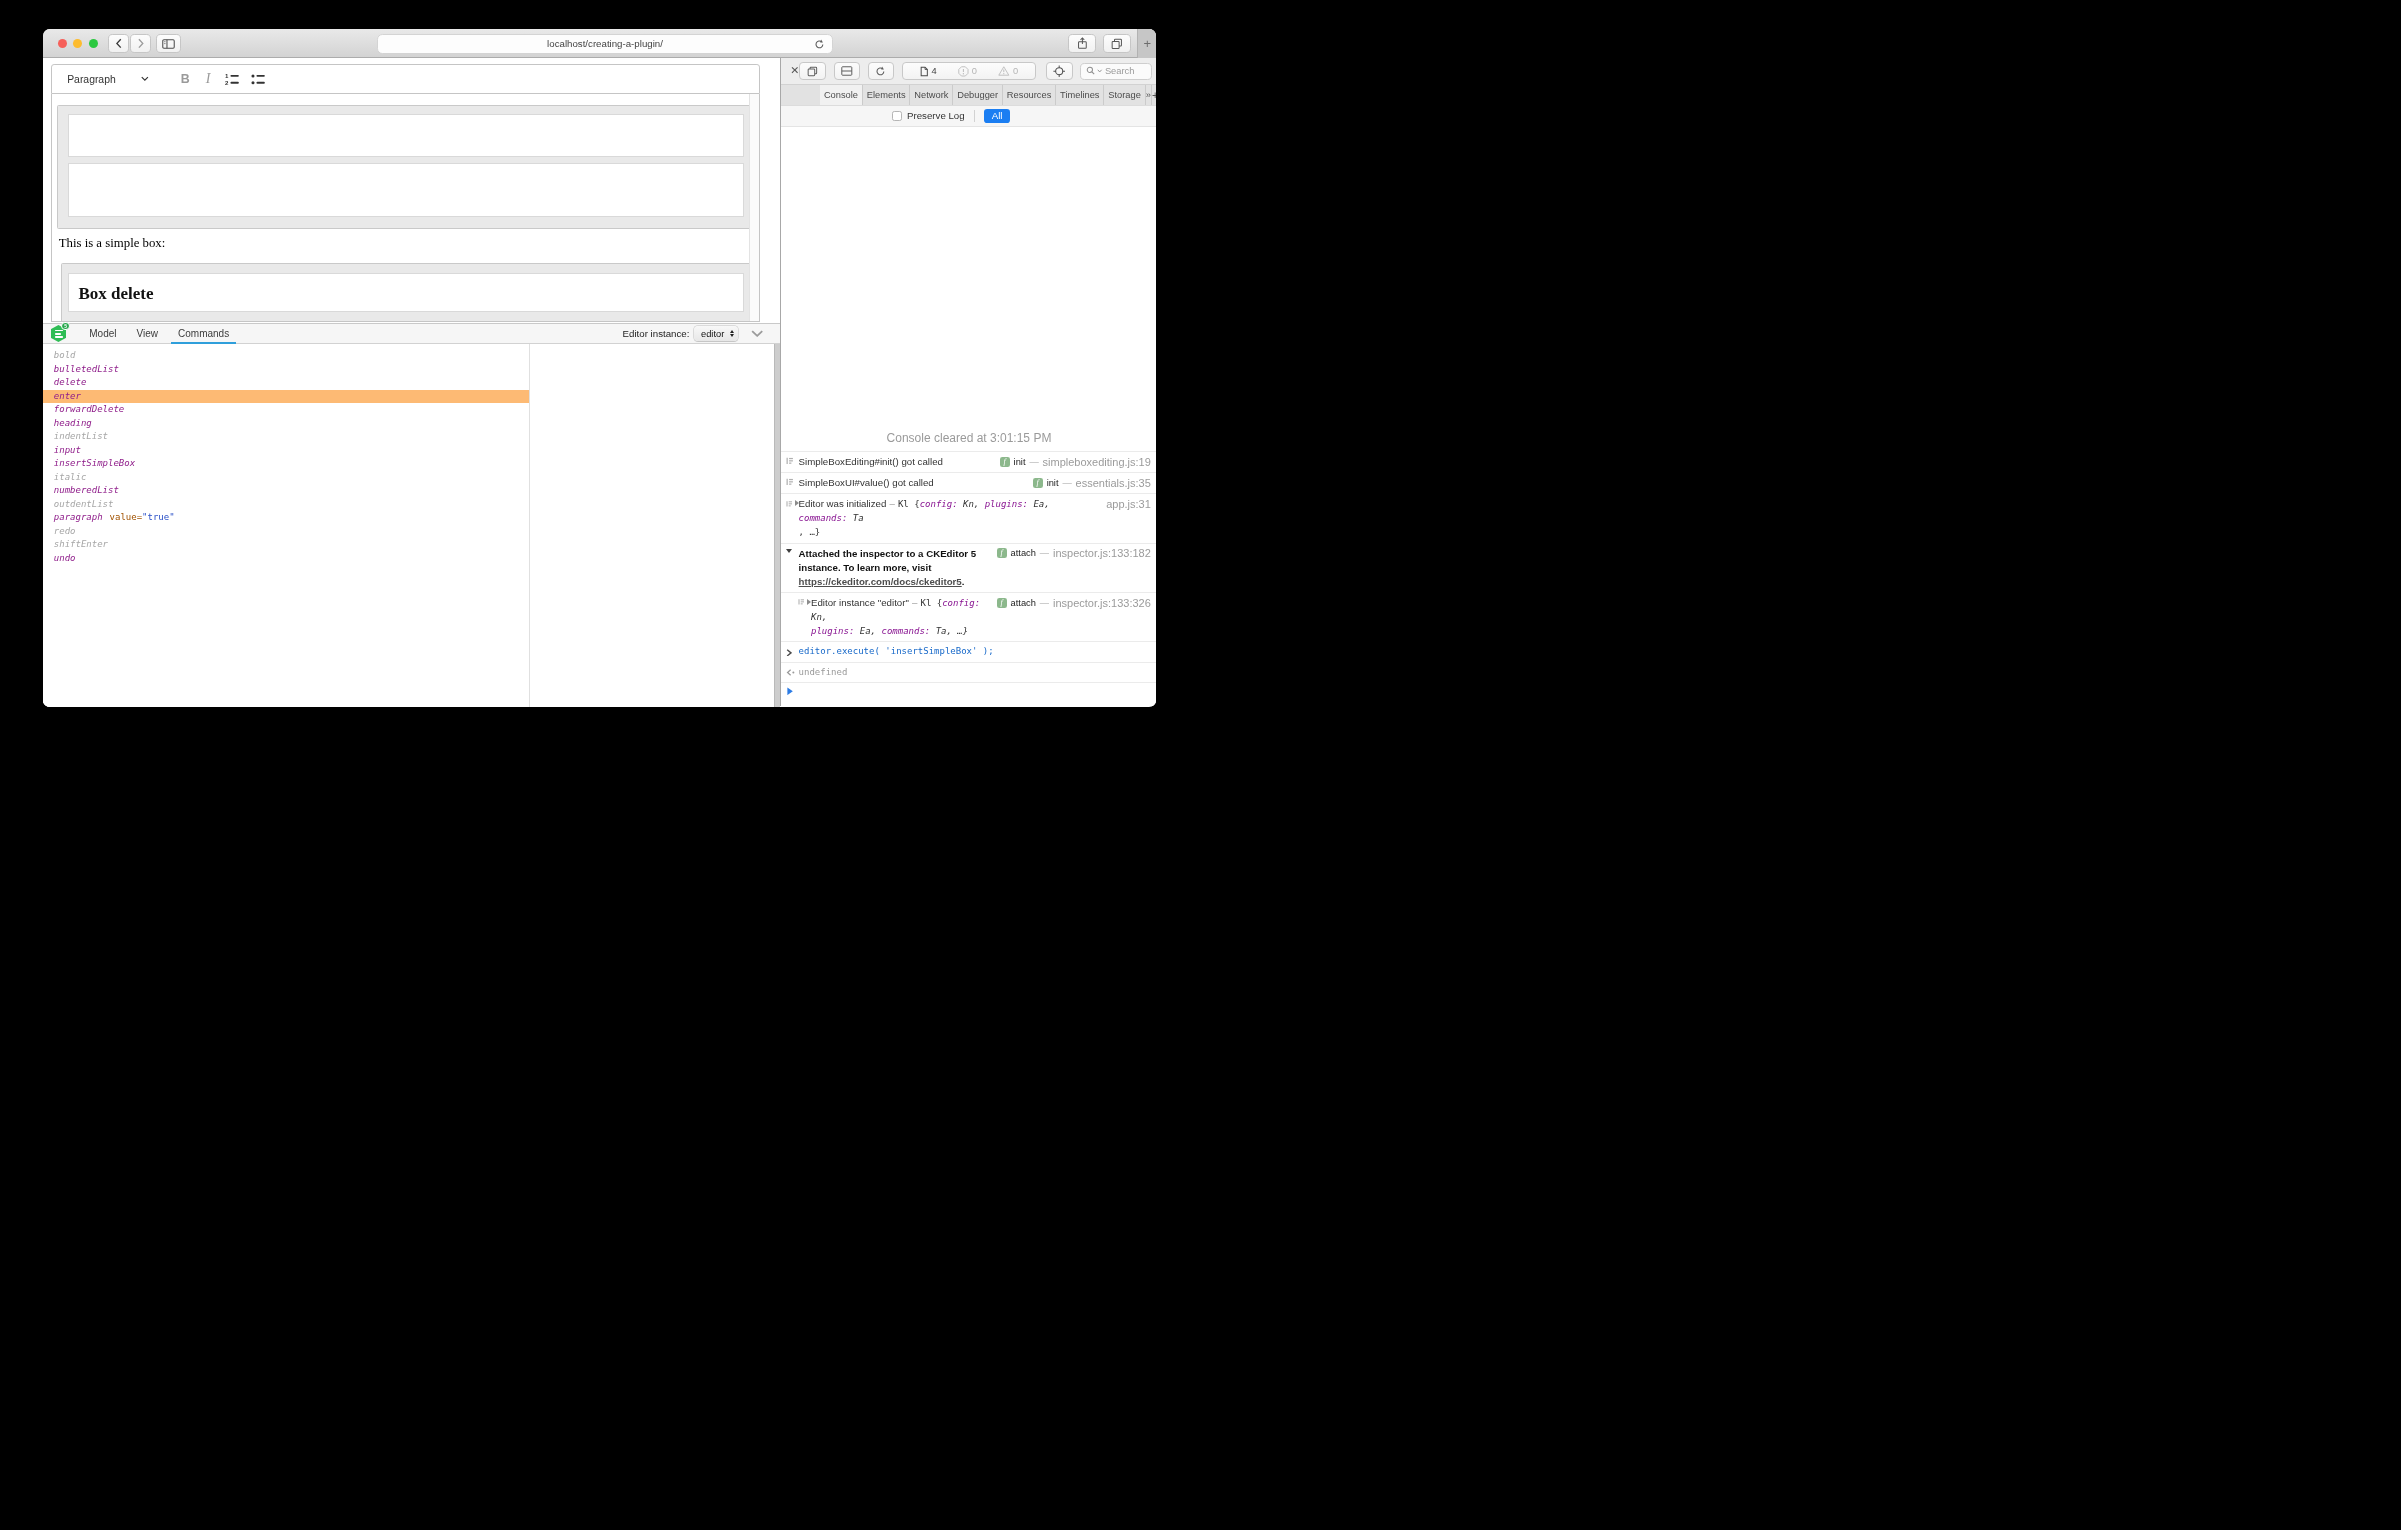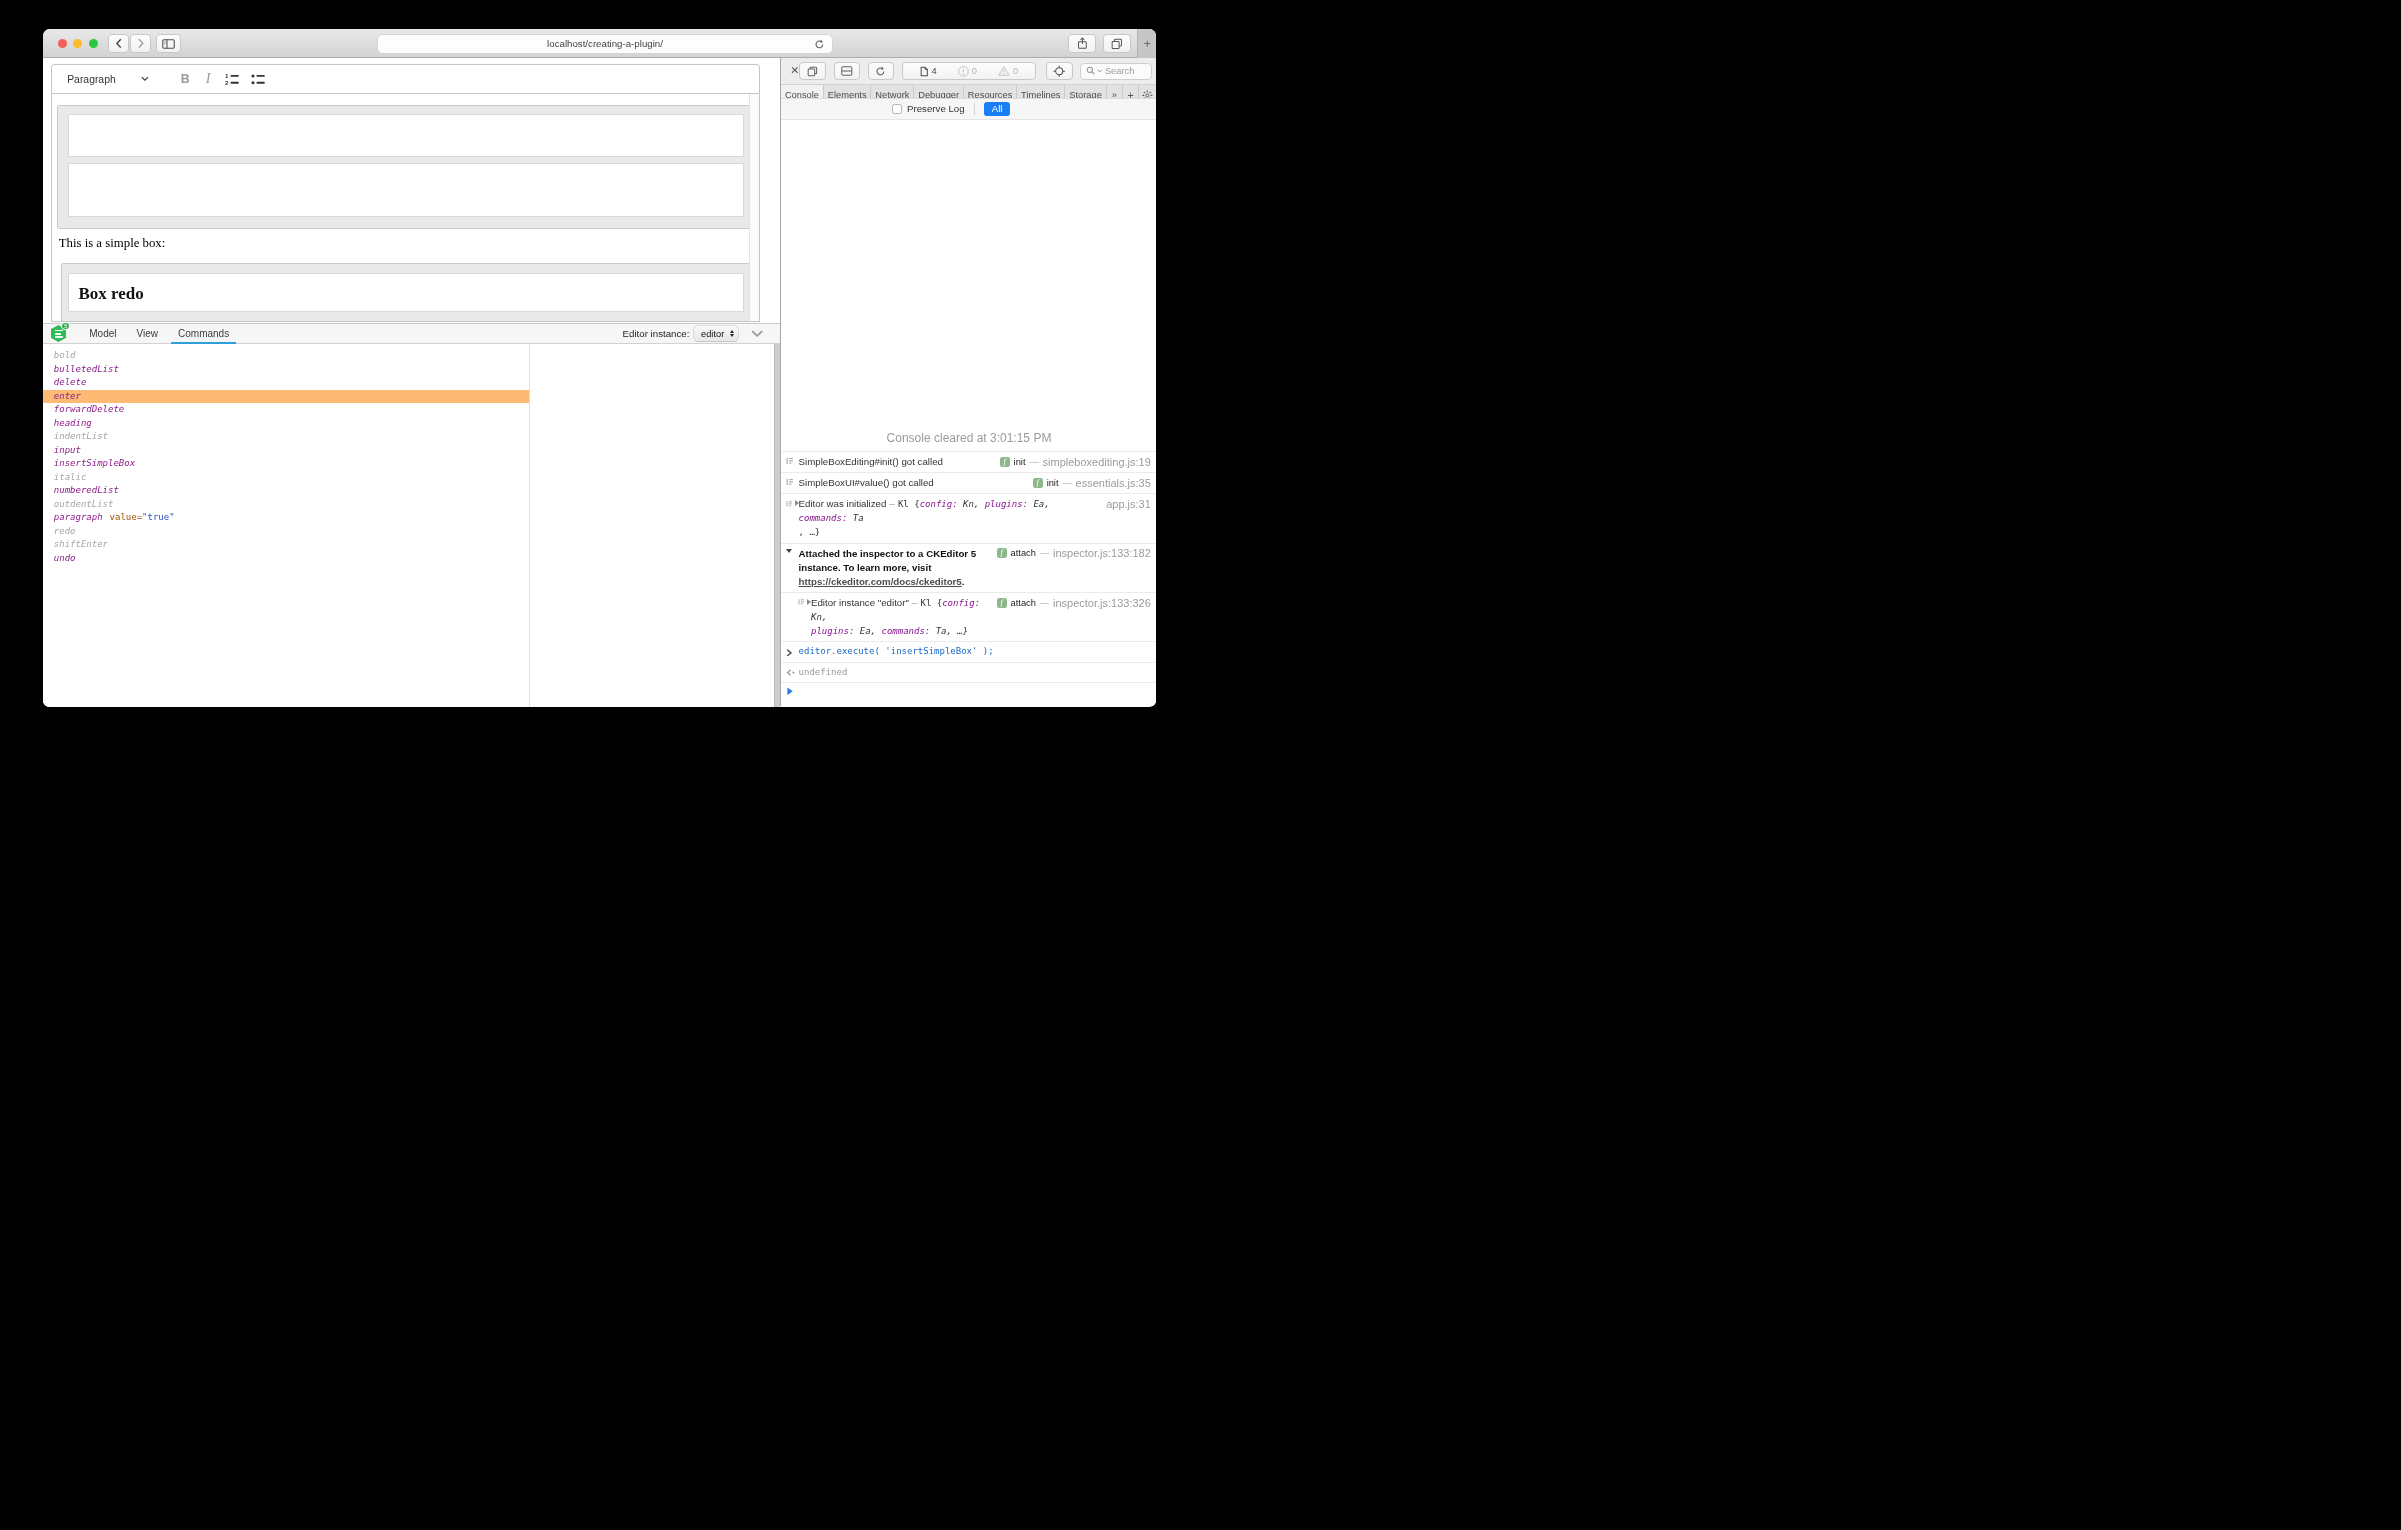--- a/index.html
+++ b/index.html
@@ -103,21 +103,21 @@
   .wi-row1 { height:26px; background:#ededed; flex:none; position:relative; }
   .wi-close { position:absolute; left:9.3px; top:6.2px; font-size:10.8px; color:#555; }
   .wi-btn { position:absolute; top:3.9px; height:18.6px; border:0.8px solid #c8c8c8; border-radius:3.9px;
     background:linear-gradient(#fcfcfc,#f3f3f3); display:flex; align-items:center; justify-content:center; }
   .wi-group { justify-content:space-around; padding:0 6.2px; }
   .wi-seg { display:flex; align-items:center; gap:3.1px; font-size:9.3px; color:#3f3f3f; }
   .wi-seg.dim { color:#b5b5b5; }
   .wi-search { position:absolute; left:299px; top:4.6px; width:72px; height:17px; border:0.8px solid #cecece;
     border-radius:4.6px; background:#fbfbfb; display:flex; align-items:center; padding:0 4.6px; gap:2.3px; }
   .wi-search-text { font-size:9.3px; color:#9b9b9b; }
-  .wi-row2 { height:14px; background:#e2e2e2; border-top:0.8px solid #d2d2d2; display:flex; flex:none; }
+  .wi-row2 { height:21px; background:#e2e2e2; border-top:0.8px solid #d2d2d2; display:flex; flex:none;padding-left:39px; }
   .wi-tab { padding:0 3.9px; min-width:36px; text-align:center; line-height:20px; font-size:9.3px; color:#4c4c4c;
     border-right:0.8px solid #cbcbcb; white-space:nowrap; }
   .wi-tab.active { background:#f1f1f1; }
   .wi-tabx { width:16.2px; text-align:center; line-height:20px; font-size:9.3px; color:#555; border-right:0.8px solid #cbcbcb; }
   .wi-row3 { height:21.7px; background:#f6f6f6; border-top:0.8px solid #dcdcdc; border-bottom:0.8px solid #e4e4e4;
     display:flex; align-items:center; justify-content:flex-end; padding-right:6.2px; flex:none; font-size:9.7px; color:#333; }
   .chk { width:10px; height:10px; border:0.8px solid #b5b5b5; border-radius:2.3px; background:#fff; margin-right:4.6px; }
   .vdiv { width:0.8px; height:12.4px; background:#d2d2d2; margin:0 9.3px; }
   .pill-all { background:#1b7ef2; color:#fff; border-radius:3.1px; padding:1.5px 7.7px; font-size:9.7px; }
   .flt { margin-left:15.5px;margin-top:43px; }
@@ -240,21 +240,21 @@
     </div>
 
     <div class="ed-content">
       <div class="widget widgetA">
         <div class="wfield wA1"></div>
         <div class="wfield wA2"></div>
       </div>
       <div class="ed-p">This is a simple box:</div>
       <div class="widget widgetB">
         <div class="wfield wB1">
-          <span class="box-title">Box redo</span>
+          <span class="box-title">Box delete</span>
         </div>
         <div class="wfield wB2"></div>
       </div>
       <div class="ed-scroll"></div>
     </div>
 
     <div class="ckpanel">
       <div class="ckhead">
         <div class="cklogo">
           <div class="ckhex"></div>

